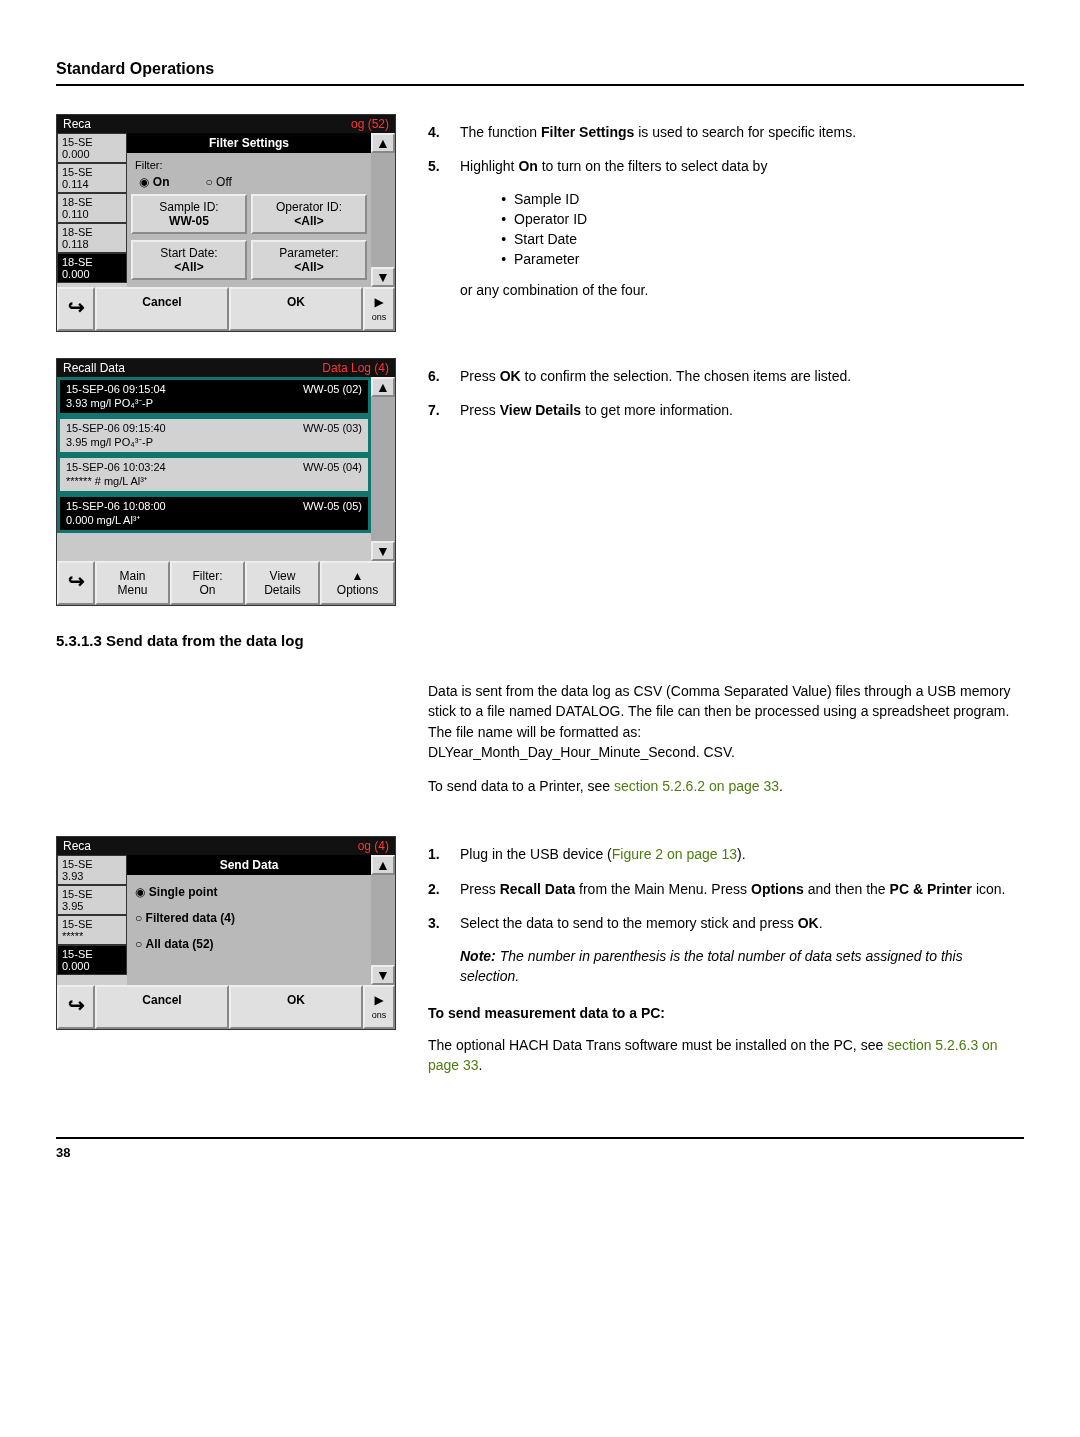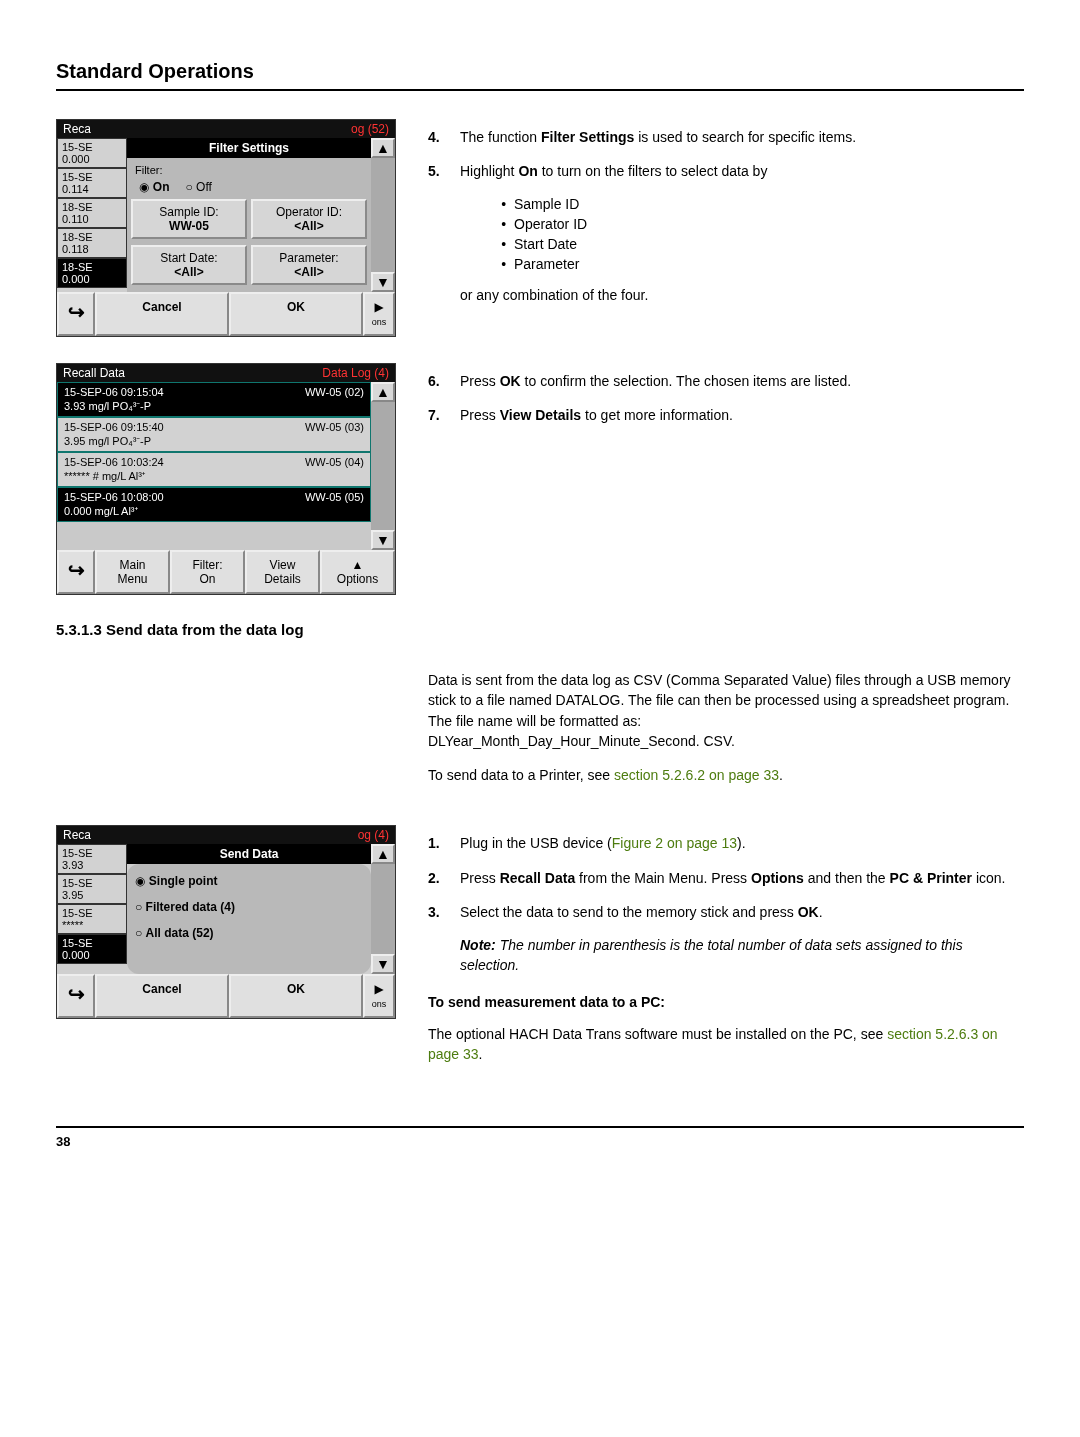--- a/index.html
+++ b/index.html
@@ -5,21 +5,21 @@
   body {
     font-family: Arial, Helvetica, sans-serif;
     font-size: 14px;
     color: #000;
     background: #fff;
     margin: 0;
     padding: 60px 56px;
     width: 968px;
   }
   h1.page-heading {
-    font-size: 20px;
+    font-size: 16px;
     font-weight: bold;
     border-bottom: 2px solid #000;
     padding-bottom: 6px;
     margin: 0 0 28px 0;
   }
   .row {
     display: flex;
     align-items: flex-start;
     gap: 32px;
     margin-bottom: 26px;
@@ -89,21 +89,21 @@
     width: 24px;
     text-align: center;
     font-size: 12px;
   }
   .scrollbar-track {
     background: #aaa;
     width: 24px;
     flex: 1;
   }
   .list-item {
-    border: 1px solid #0f766e;
+    border: 3px solid #0f766e;
     background: #d2d2d2;
     padding: 3px 6px;
     font-size: 11px;
     display:flex;
     justify-content:space-between;
   }
   .list-item.sel { background: #000; color: #fff; }
 
   
   .num-item { display: flex; gap: 14px; margin: 8px 0 14px 0; line-height: 1.45; }
@@ -137,21 +137,21 @@
           <div class="sidebar-cell"><span>15-SE</span><br><span>0.000</span></div>
           <div class="sidebar-cell"><span>15-SE</span><br><span>0.114</span></div>
           <div class="sidebar-cell"><span>18-SE</span><br><span>0.110</span></div>
           <div class="sidebar-cell"><span>18-SE</span><br><span>0.118</span></div>
           <div class="sidebar-cell sel"><span>18-SE</span><br><span>0.000</span></div>
         </div>
         <div style="flex:1;">
           <div class="dlg">Filter Settings</div>
           <div class="panel-body">
             <div style="padding:2px 4px;font-size:11px;">Filter:</div>
-            <div style="display:flex;gap:16px;padding:2px 8px;">
+            <div style="display:flex;gap:36px;padding:2px 8px;">
               <label>◉ <b>On</b></label>
               <label>○ <span>Off</span></label>
             </div>
             <div style="display:flex;gap:4px;">
               <div class="grey-btn" style="flex:1;text-align:center;"><span>Sample ID:</span><br><b>WW-05</b></div>
               <div class="grey-btn" style="flex:1;text-align:center;"><span>Operator ID:</span><br><b>&lt;All&gt;</b></div>
             </div>
             <div style="display:flex;gap:4px;">
               <div class="grey-btn" style="flex:1;text-align:center;"><span>Start Date:</span><br><b>&lt;All&gt;</b></div>
               <div class="grey-btn" style="flex:1;text-align:center;"><span>Parameter:</span><br><b>&lt;All&gt;</b></div>
@@ -269,21 +269,21 @@
         </div>
       <div style="display:flex;">
         <div style="display:flex;flex-direction:column;">
           <div class="sidebar-cell"><span>15-SE</span><br><span>3.93</span></div>
           <div class="sidebar-cell"><span>15-SE</span><br><span>3.95</span></div>
           <div class="sidebar-cell"><span>15-SE</span><br><span>*****</span></div>
           <div class="sidebar-cell sel"><span>15-SE</span><br><span>0.000</span></div>
         </div>
         <div style="flex:1;">
           <div class="dlg">Send Data</div>
-          <div class="panel-body" style="min-height:110px;border-radius:12px;">
+          <div class="panel-body" style="min-height:110px;">
             <div style="padding:6px 4px;"><label>◉ <b>Single point</b></label></div>
             <div style="padding:6px 4px;"><label>○ <b>Filtered data (4)</b></label></div>
             <div style="padding:6px 4px;"><label>○ <b>All data (52)</b></label></div>
           </div>
         </div>
         <div style="display:flex;flex-direction:column;">
           <div class="arrow-btn small-arrow">▲</div>
           <div class="scrollbar-track"></div>
           <div class="arrow-btn small-arrow">▼</div>
         </div>

